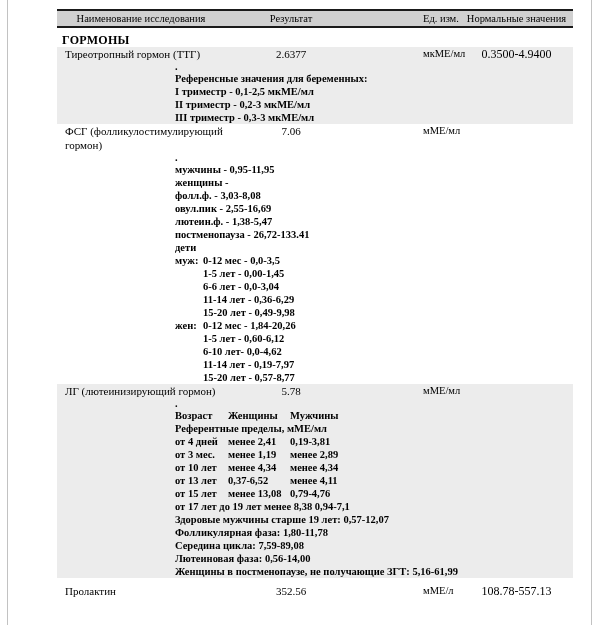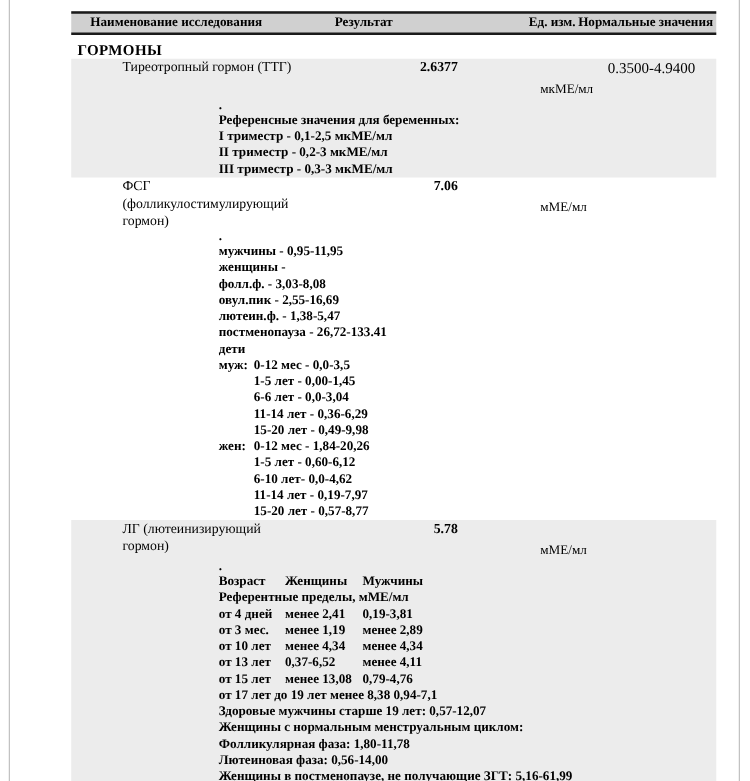--- a/index.html
+++ b/index.html
@@ -18,37 +18,37 @@
   .page-edge{position:absolute;top:0;width:1px;height:625px;background:var(--edge-col);}
   .page-edge.left{left:7px;}
   .page-edge.right{left:591px;}
   .doc{position:absolute;left:57px;top:9px;width:516px;}
 
   
   .header-row{
     display:flex;background:var(--header-bg);
     border-top:2px solid var(--border-col);
     border-bottom:2px solid var(--border-col);
-    font-weight:bold;font-size:10.5px;height:15px;line-height:15px;
+    font-weight:normal;font-size:10.5px;height:15px;line-height:15px;
     white-space:nowrap;
   }
   .h-name{width:168px;text-align:center;}
   .h-result{width:132px;text-align:center;}
   .h-units{width:103px;padding-left:66px;box-sizing:border-box;}
   .h-normal{width:113px;text-align:center;}
 
   .section-title{margin-top:5px;margin-left:5px;font-size:12px;font-weight:bold;line-height:14px;letter-spacing:.3px;}
 
   
   .test-block{width:516px;}
   .test-block.shaded{background:var(--shaded-bg);}
   .main-line{display:flex;font-size:11px;line-height:14px;}
-  .c-name{width:168px;padding-left:8px;box-sizing:border-box;margin-left:33px;}
-  .c-result{width:132px;text-align:right;font-weight:bold;}
-  .c-units{width:103px;padding-left:66px;box-sizing:border-box;font-size:10.5px;white-space:nowrap;margin-top:18px;}
+  .c-name{width:168px;padding-left:8px;box-sizing:border-box;}
+  .c-result{width:132px;text-align:center;font-weight:normal;}
+  .c-units{width:103px;padding-left:66px;box-sizing:border-box;font-size:10.5px;white-space:nowrap;}
   .c-normal{width:113px;text-align:center;font-size:12px;white-space:nowrap;}
 
   
   .notes{margin-left:118px;font-size:10.5px;font-weight:bold;}
   .note-line{line-height:13px;white-space:nowrap;}
   .note-line.dot{line-height:11px;height:11px;}
   .note-line.ind{padding-left:28px;}
   .nlabel{display:inline-block;width:28px;}
   .nc{display:inline-block;}
   .nc1{width:53px;}
@@ -128,22 +128,22 @@
           <div class="note-line dot">.</div>
           <div class="note-line"><span class="nc nc1">Возраст</span><span class="nc nc2">Женщины</span><span class="nc nc3">Мужчины</span></div>
           <div class="note-line">Референтные пределы, мМЕ/мл</div>
           <div class="note-line"><span class="nc nc1">от 4 дней</span><span class="nc nc2">менее 2,41</span><span class="nc nc3">0,19-3,81</span></div>
           <div class="note-line"><span class="nc nc1">от 3 мес.</span><span class="nc nc2">менее 1,19</span><span class="nc nc3">менее 2,89</span></div>
           <div class="note-line"><span class="nc nc1">от 10 лет</span><span class="nc nc2">менее 4,34</span><span class="nc nc3">менее 4,34</span></div>
           <div class="note-line"><span class="nc nc1">от 13 лет</span><span class="nc nc2">0,37-6,52</span><span class="nc nc3">менее 4,11</span></div>
           <div class="note-line"><span class="nc nc1">от 15 лет</span><span class="nc nc2">менее 13,08</span><span class="nc nc3">0,79-4,76</span></div>
           <div class="note-line">от 17 лет до 19 лет менее 8,38 0,94-7,1</div>
           <div class="note-line">Здоровые мужчины старше 19 лет: 0,57-12,07</div>
-          <div class="note-line">Женщины с нормальным менструальным циклом:</div>
           <div class="note-line">Фолликулярная фаза: 1,80-11,78</div>
+          <div class="note-line">Середина цикла: 7,59-89,08</div>
           <div class="note-line">Лютеиновая фаза: 0,56-14,00</div>
           <div class="note-line">Женщины в постменопаузе, не получающие ЗГТ: 5,16-61,99</div>
         </div>
   </section>
 
   <section class="test-block prolactin-gap">
     <div class="main-line">
       <span class="c-name">Пролактин</span>
       <span class="c-result">352.56</span>
       <span class="c-units">мМЕ/л</span>

